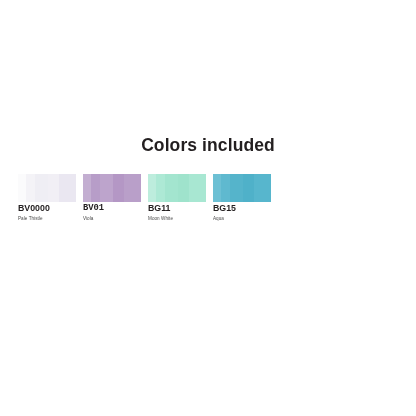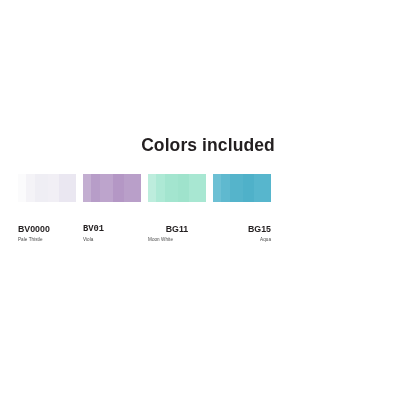--- a/index.html
+++ b/index.html
@@ -50,21 +50,20 @@
     justify-content: flex-start;
   }
 
   .swatch-cell {
     width: 58px;
     margin-right: 7px;
     position: relative;
   }
   .swatch-cell:last-child {
     margin-right: 0;
-    text-align: right;
   }
 
   .swatch-chip {
     width: 58px;
     height: 28px;
     position: relative;
     overflow: hidden;
   }
 
   
@@ -73,21 +72,21 @@
     top: 0;
     height: 100%;
   }
   .b1 { left: 0%;   width: 13%; }
   .b2 { left: 13%;  width: 16%; }
   .b3 { left: 29%;  width: 22%; }
   .b4 { left: 51%;  width: 20%; }
   .b5 { left: 71%;  width: 29%; }
 
   .swatch-code {
-    margin-top: 22px;
+    margin-top: 1px;
     font-size: 8.8px;
     font-weight: bold;
     color: #231f20;
     line-height: 10px;
     white-space: nowrap;
   }
 
   .swatch-name {
     margin-top: 2.5px;
     font-size: 4.6px;
@@ -129,21 +128,21 @@
         <div class="swatch-name" style="color: rgb(75, 75, 75);">Viola</div>
       </div>
       <div class="swatch-cell">
         <div class="swatch-chip" style="background: rgb(166, 230, 208);">
           <div class="band b1" style="background: rgb(189, 237, 221);"></div>
           <div class="band b2" style="background: rgb(173, 233, 213);"></div>
           <div class="band b3" style="background: rgb(163, 229, 207);"></div>
           <div class="band b4" style="background: rgb(159, 227, 204);"></div>
           <div class="band b5" style="background: rgb(168, 231, 210);"></div>
         </div>
-        <div class="swatch-code" style="color: rgb(35, 31, 32); text-align: center;">BG11</div>
+        <div class="swatch-code" style="color: rgb(35, 31, 32);">BG11</div>
         <div class="swatch-name" style="color: rgb(75, 75, 75);">Moon White</div>
       </div>
       <div class="swatch-cell">
         <div class="swatch-chip" style="background: rgb(88, 182, 205);">
           <div class="band b1" style="background: rgb(109, 192, 212);"></div>
           <div class="band b2" style="background: rgb(95, 185, 207);"></div>
           <div class="band b3" style="background: rgb(85, 180, 203);"></div>
           <div class="band b4" style="background: rgb(79, 177, 201);"></div>
           <div class="band b5" style="background: rgb(87, 182, 205);"></div>
         </div>

